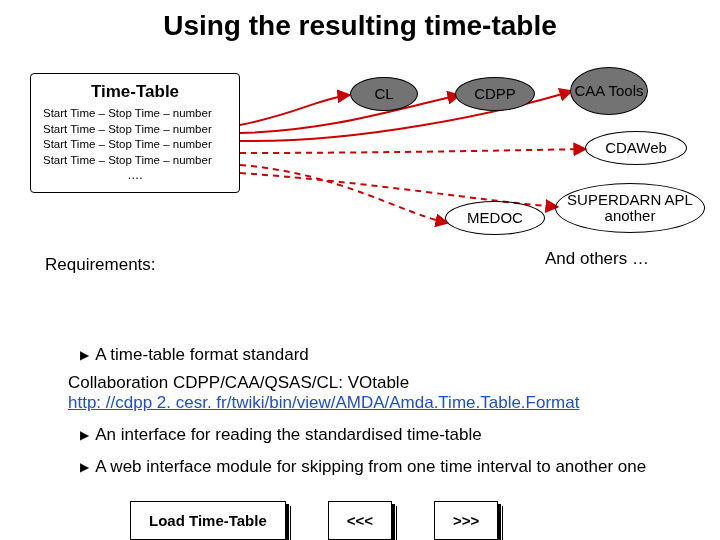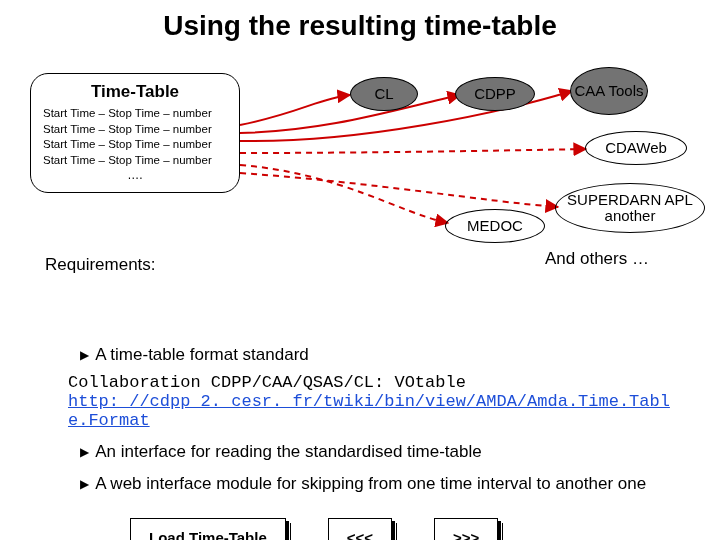--- a/index.html
+++ b/index.html
@@ -1,37 +1,37 @@
 <!DOCTYPE html>
 <html><head>
 <meta charset="utf-8">
 <style>
   * { box-sizing: border-box; margin: 0; padding: 0; }
   body { width: 720px; height: 540px; background: #fff; font-family: Arial, Helvetica, sans-serif; position: relative; overflow: hidden; }
   .title { text-align: center; font-size: 28px; margin-top: 10px; margin-bottom: 31px; }
   .stage { position: relative; width: 720px; height: 260px; }
-  .timetable-box { position: absolute; left: 30px; top: 0; width: 210px; border: 1px solid #000; border-radius: 18px; padding: 8px 12px 10px; background: #fff; }
+  .timetable-box { position: absolute; left: 30px; top: 0; width: 210px; border: 1px solid #000; border-radius: 4px; padding: 8px 12px 10px; background: #fff; }
   .timetable-box .tt-head { font-weight: bold; font-size: 17px; text-align: center; margin-bottom: 4px; }
   .timetable-box .tt-line { font-size: 11.5px; line-height: 1.35; }
   .timetable-box .tt-dots { font-size: 12px; text-align: center; }
   .oval { position: absolute; border: 1px solid #000; border-radius: 50%; display: flex; align-items: center; justify-content: center; font-size: 15px; text-align: center; line-height: 1.1; }
   .green { background: #737373; }
   .cl    { left: 350px; top: 4px;  width: 68px; height: 34px; }
   .qsas  { left: 455px; top: 4px;  width: 80px; height: 34px; }
   .caa   { left: 570px; top: -6px; width: 78px; height: 48px; }
   .cdaweb{ left: 585px; top: 58px; width: 102px; height: 34px; }
-  .medoc { left: 445px; top: 136px;width: 100px; height: 34px; }
+  .medoc { left: 445px; top: 128px;width: 100px; height: 34px; }
   .superd{ left: 555px; top: 110px;width: 150px; height: 50px; }
   .req   { position: absolute; left: 45px; top: 182px; font-size: 17px; }
   .andoth{ position: absolute; left: 545px; top: 176px; font-size: 17px; }
   .bullets { margin: 0 34px 0 40px; font-size: 17px; }
   .bullet { margin-top: 12px; margin-left: 40px; }
   
   .chev2::before { content: "\25B6"; font-size: 12px; margin-right: 6px; vertical-align: 1px; }
-  .body-block { margin: 8px 0 8px 28px; font-size: 17px; font-family: Liberation Mono, monospace; }
+  .body-block { margin: 8px 0 8px 28px; font-size: 17px; }
   .body-block a { color: #1d4ed8; text-decoration: underline; word-break: break-all; }
   .buttons { display: flex; gap: 42px; margin: 24px 0 0 130px; }
   .btn { border: 1px solid #000; padding: 10px 18px; font-size: 15px; font-weight: bold; background: #fff;
          box-shadow: 3px 3px 0 #000, 4px 4px 0 #fff, 5px 5px 0 #000; cursor: pointer; }
   svg.arrows { position: absolute; left: 0; top: 0; pointer-events: none; }
 </style>
 </head>
 <body>
 
 <h1 class="title">Using the resulting time-table</h1>

